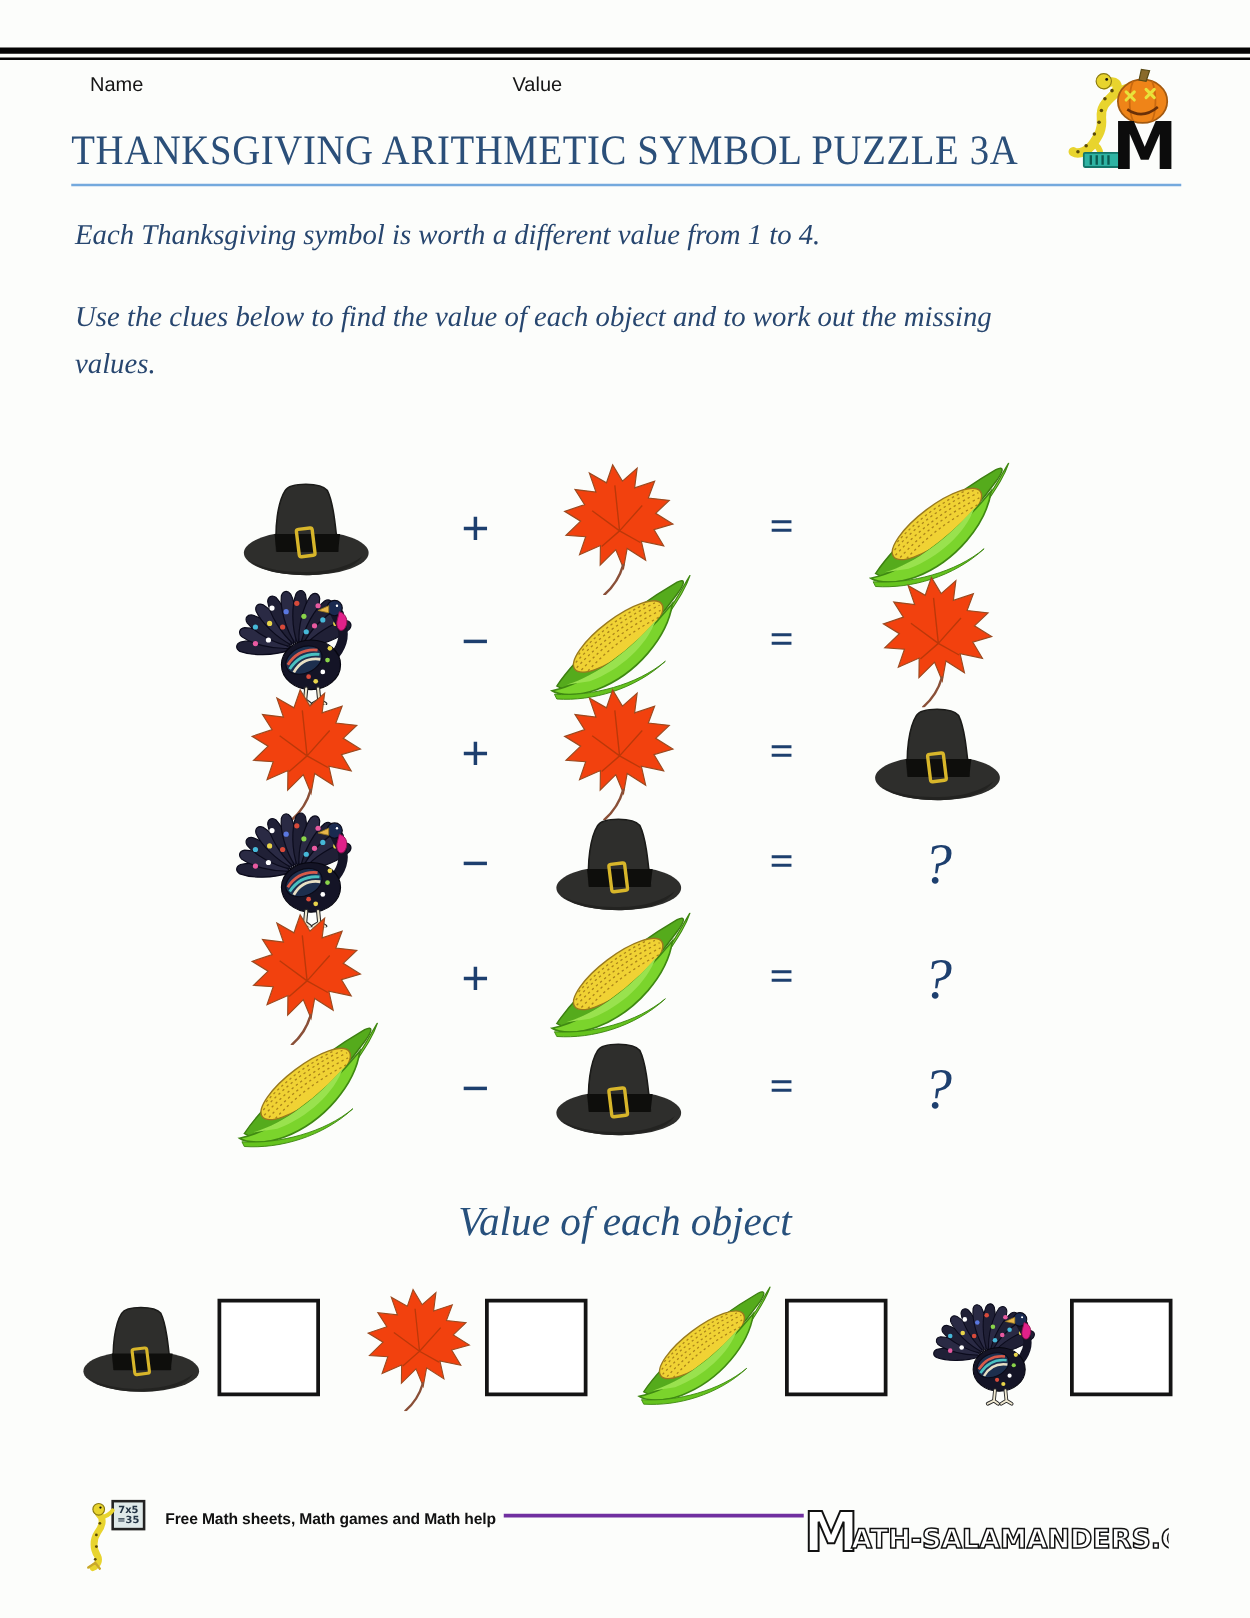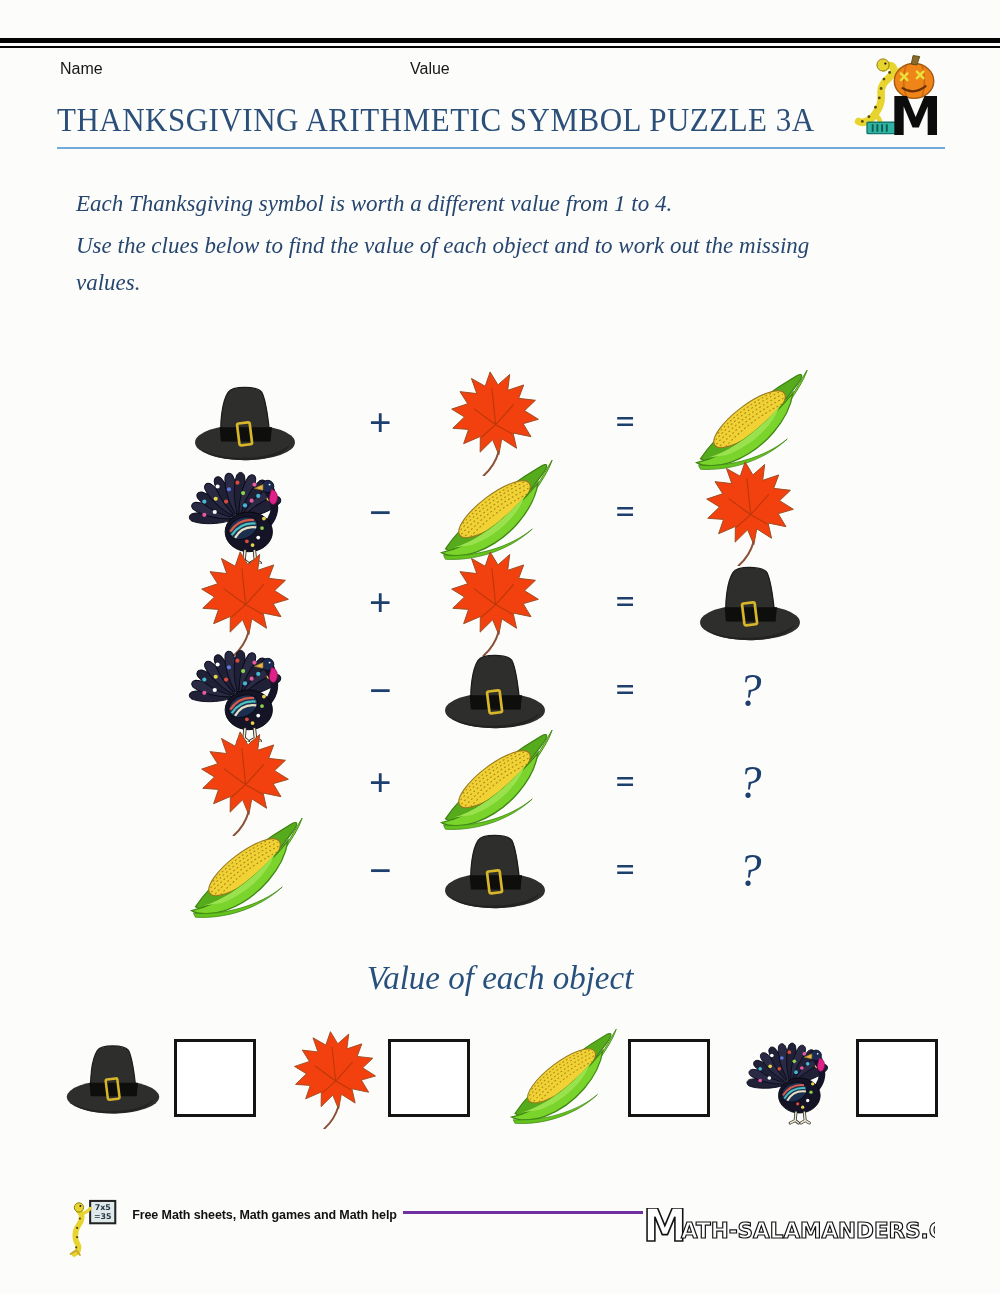--- a/index.html
+++ b/index.html
@@ -3,37 +3,37 @@
 <meta charset="utf-8">
 <style>
   html,body{margin:0;padding:0}
   body{
     width:1000px;height:1294px;position:relative;overflow:hidden;
     background:#fcfdfb;font-family:"Liberation Sans",sans-serif;
   }
   .topbar{position:absolute;left:0;top:38px;width:1000px;height:5px;background:#050505}
   .topbar-thin{position:absolute;left:0;top:46px;width:1000px;height:2px;background:#050505}
   .hdr-label{position:absolute;top:60px;font-size:16px;color:#161616}
-  .hdr-name{left:60px}
+  .hdr-name{left:72px}
   .hdr-date{left:410px}
   .page-title{
     position:absolute;left:57px;top:101px;
     font-family:"Liberation Serif",serif;font-size:31px;font-weight:normal;
     color:#2b4f79;letter-spacing:.5px;white-space:nowrap;margin:0;
     transform:scaleY(1.08);transform-origin:top left;
   }
   .title-rule{position:absolute;left:57px;top:147px;width:888px;height:2px;background:#74a9dd}
   .site-logo{position:absolute;left:852px;top:52px}
   .instr{
-    position:absolute;left:60px;width:800px;margin:16px;
+    position:absolute;left:60px;width:800px;margin:0;
     font-family:"Liberation Serif",serif;font-style:italic;font-size:23px;
     color:#27466f;line-height:1.6;
   }
   .instr1{top:170px}
-  .instr2{top:212px}
+  .instr2{top:236px}
   .equations{position:absolute;left:140px;top:368px;width:690px}
   .eq-row{display:grid;grid-template-columns:210px 60px 170px 90px 160px;align-items:center;height:90px}
   .cell{display:flex;justify-content:center;align-items:center;overflow:visible}
   .op,.eqs,.qmark{font-family:"Liberation Serif",serif;font-style:italic;font-weight:bold;color:#1d3f6e}
   .op{font-size:40px}
   .eqs{font-size:34px}
   .qmark{font-size:46px;font-weight:normal}
   .ic{display:block}
   .ic-hat{width:110px;height:89px}
   .ic-leaf{width:92px;height:108px}

